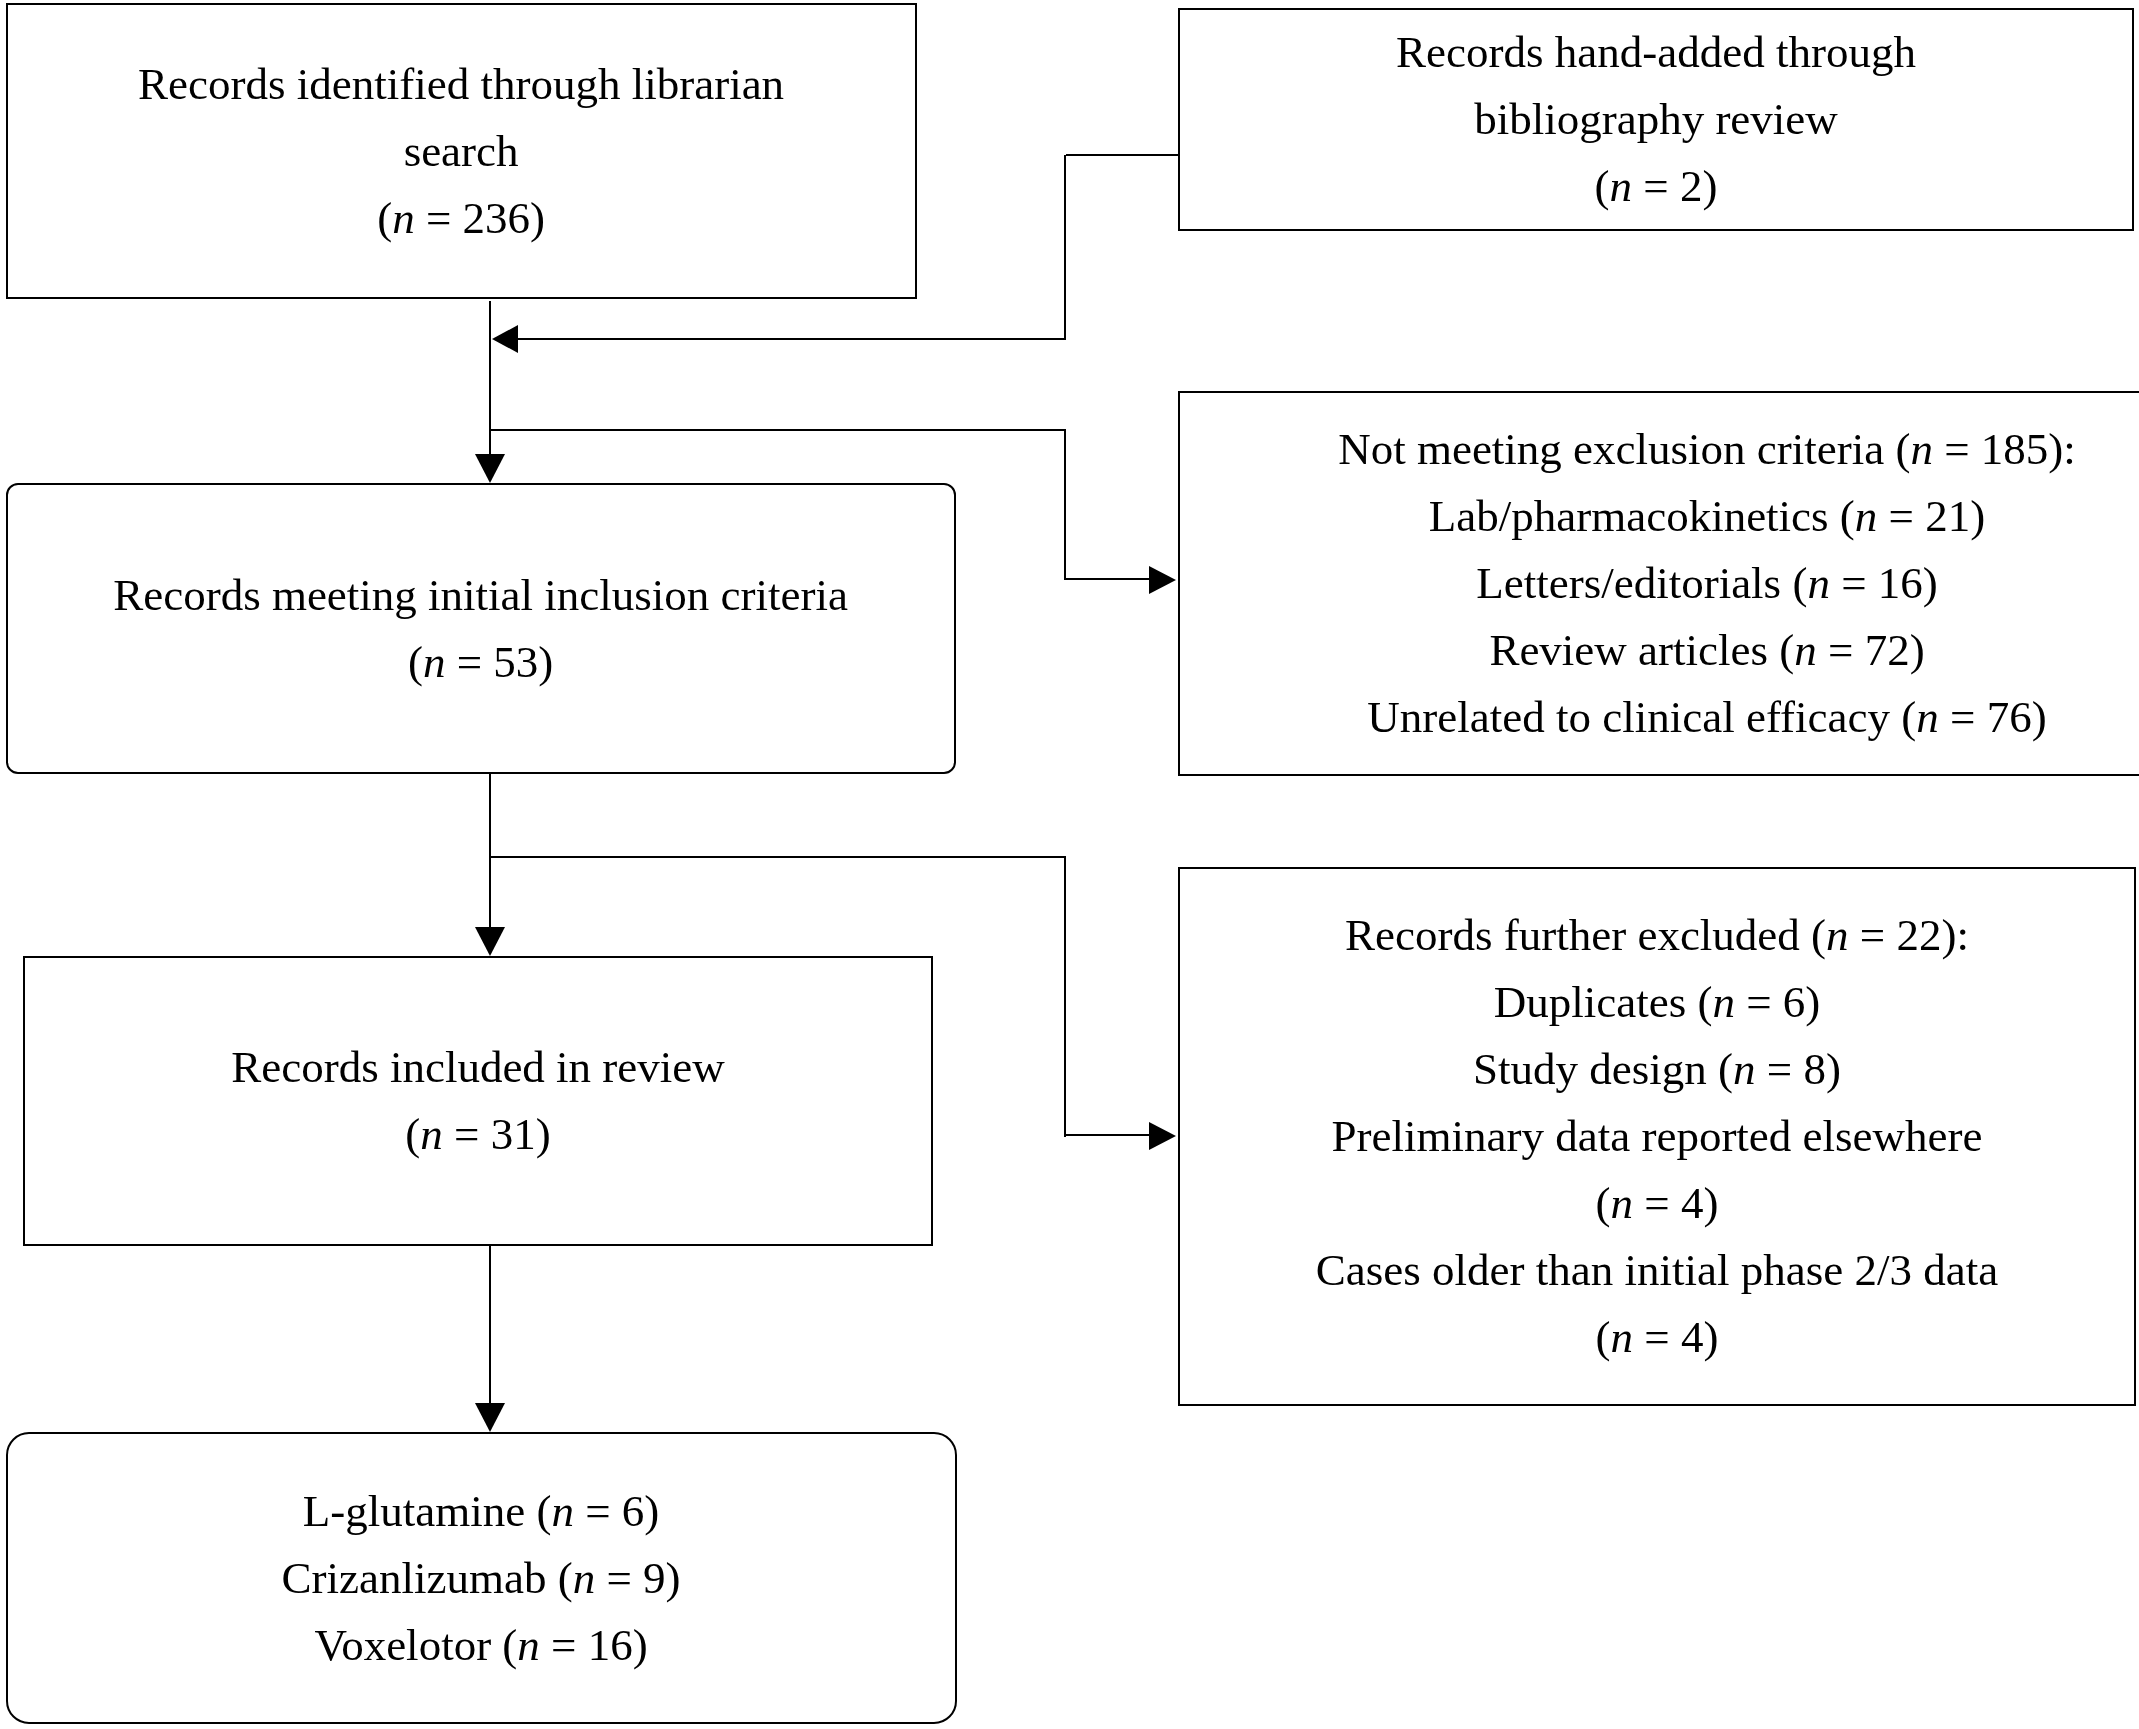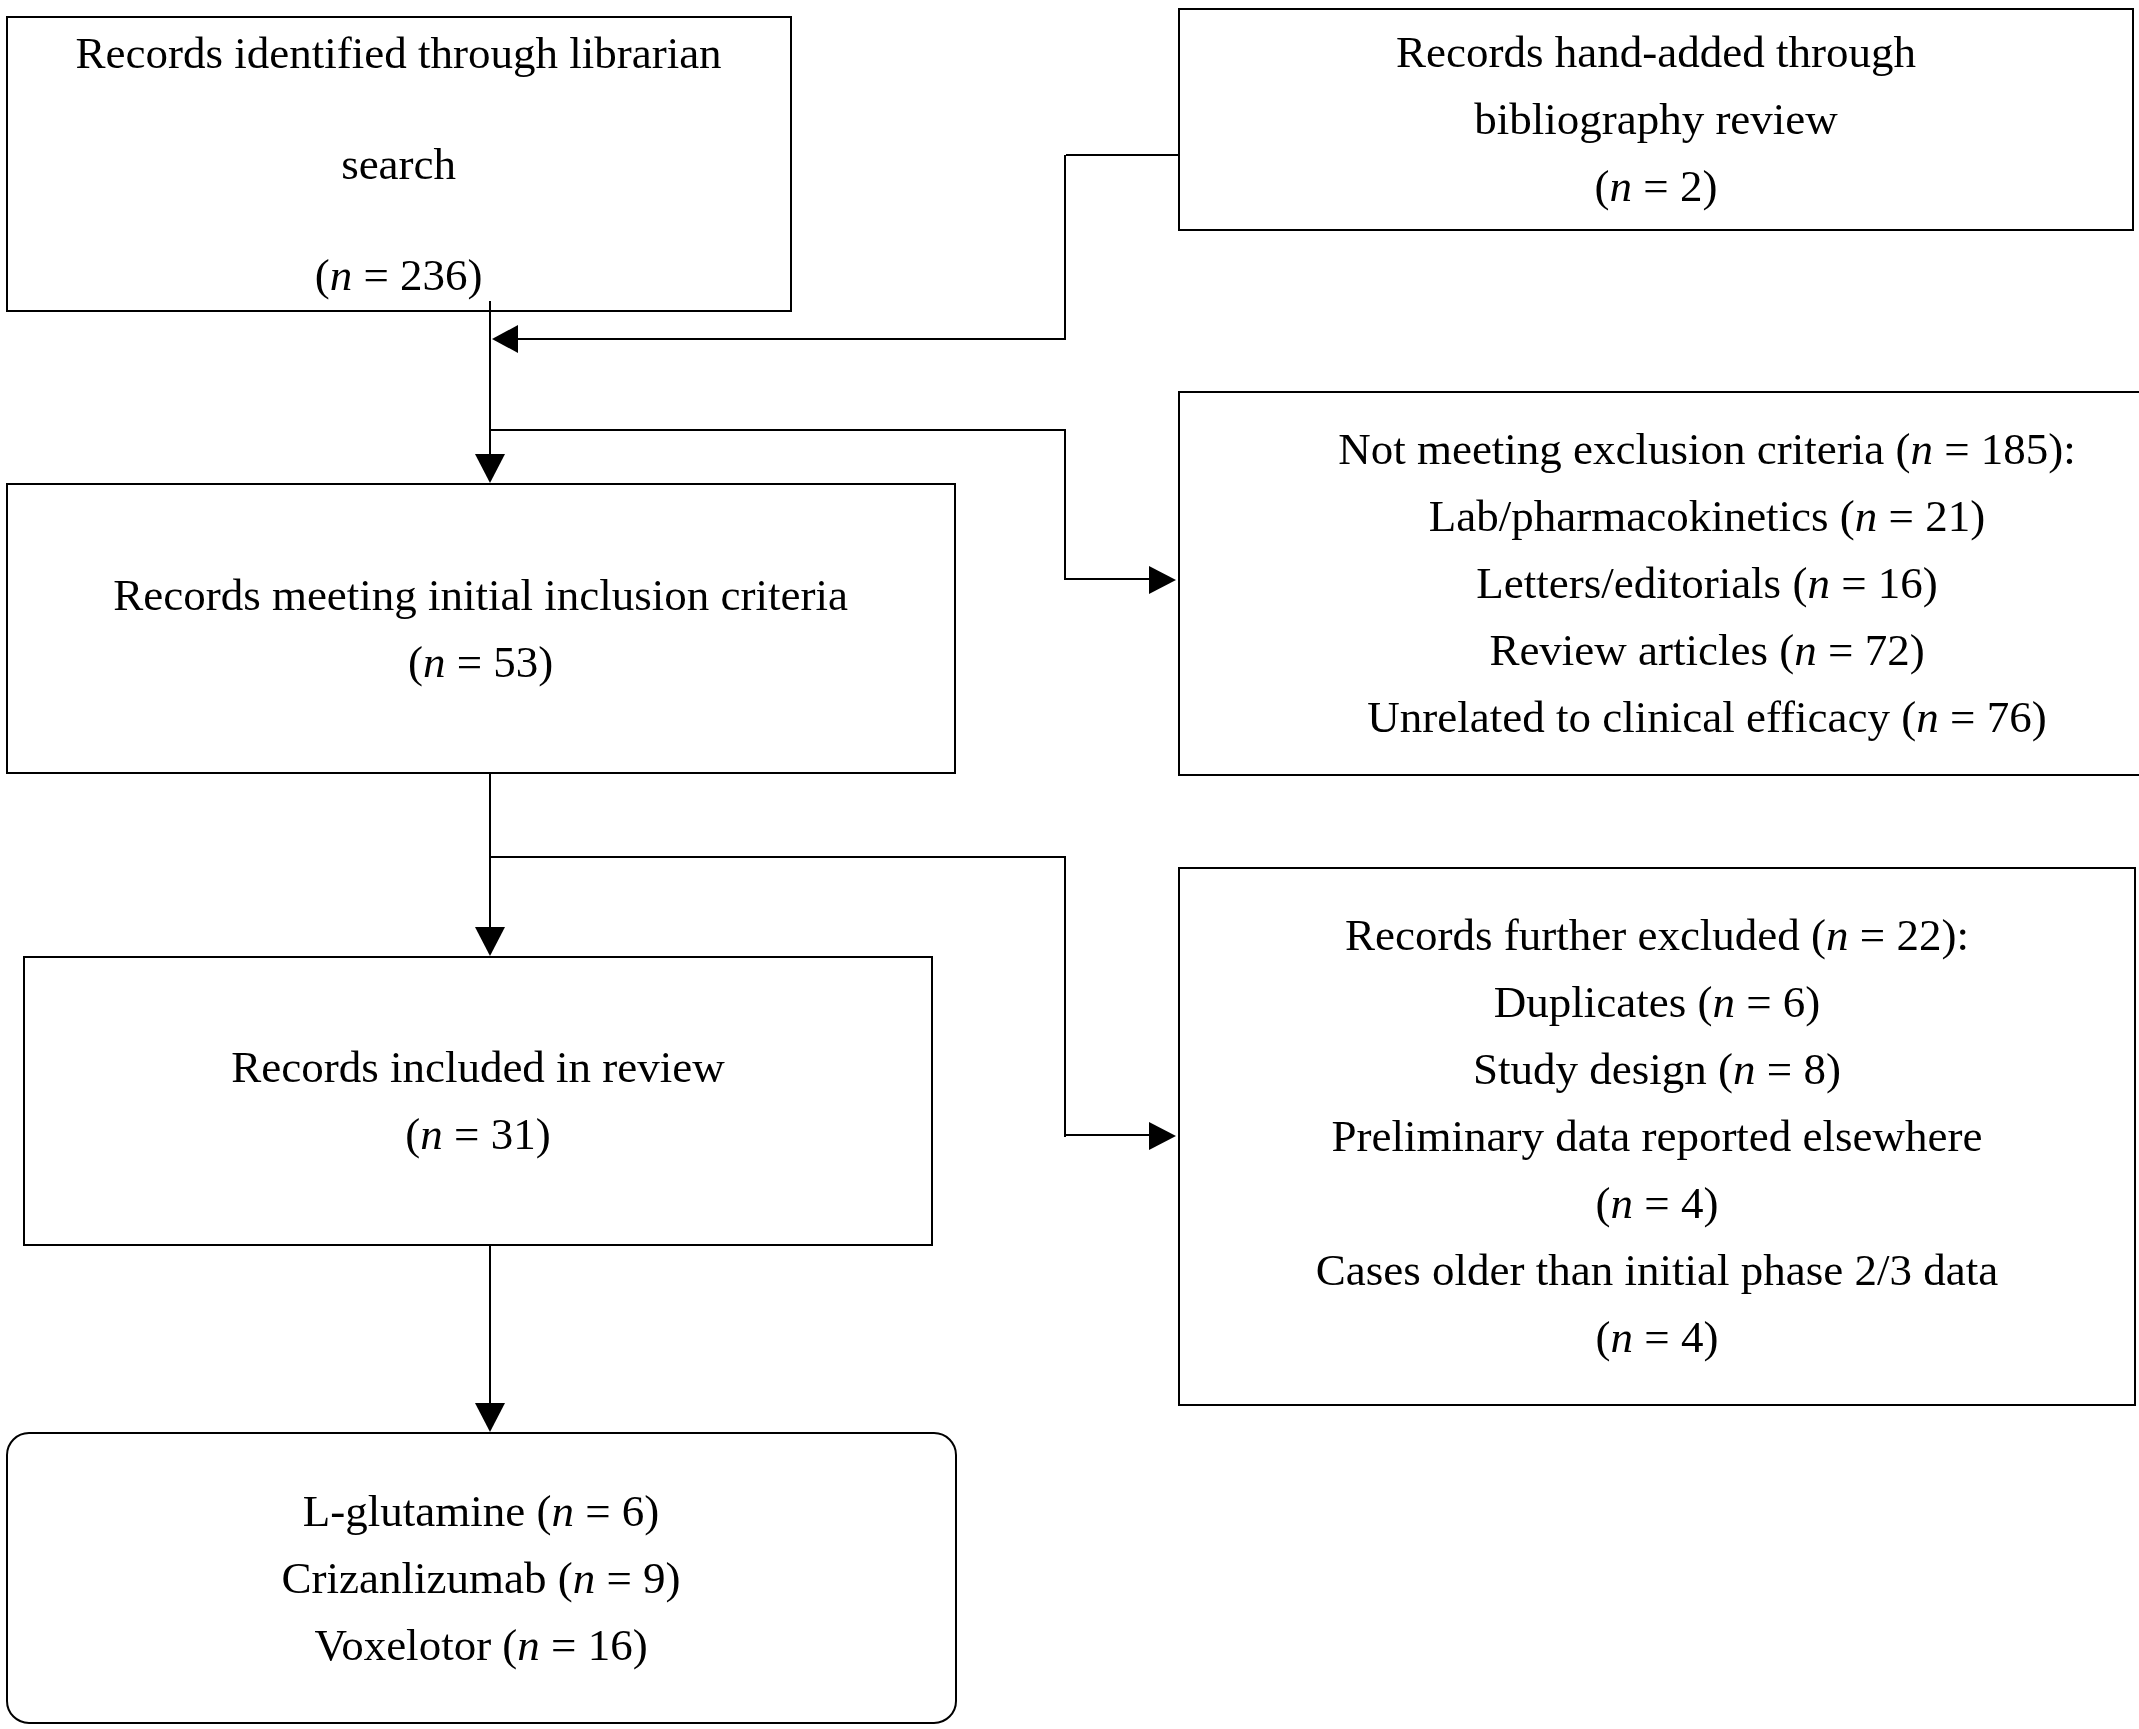--- a/index.html
+++ b/index.html
@@ -50,23 +50,23 @@
     border-bottom: 14px solid transparent;
     border-right: 26px solid #000000;
   }
   .arrow-right {
     border-top: 14px solid transparent;
     border-bottom: 14px solid transparent;
     border-left: 27px solid #000000;
   }
 
   
-  #box-librarian-search   { left: 5.6px;   top: 16px;   width: 786px; height: 296px; gap: 44px; }
+  #box-librarian-search   { left: 5.6px;   top: 3px;   width: 911px; height: 296px; }
   #box-bibliography       { left: 1178px; top: 7.8px;   width: 956px; height: 223px; }
-  #box-initial-inclusion  { left: 5.6px;   top: 483px;  width: 950px; height: 291px; }
+  #box-initial-inclusion  { left: 5.6px;   top: 483px;  width: 950px; height: 291px; border-radius: 12px; }
   #box-exclusion-criteria { left: 1178px; top: 391px;  width: 1058px; height: 385px; }
   #box-included-review    { left: 23px;   top: 956px; width: 910px; height: 290px; }
   #box-further-excluded   { left: 1178px; top: 867px; width: 958px; height: 539px; }
   #box-final-drugs        { left: 5.6px;   top: 1432px; width: 951px; height: 292px; border-radius: 23px; }
 
   
   #c-v-main-1      { left: 489px;  top: 301px;  width: 2.2px;    height: 154px; }  
   #c-arrow-into-initial { left: 475px; top: 454px; }                              
   #c-arrow-merge-left   { left: 492px; top: 325px; }                              
   #c-h-merge       { left: 518px;  top: 338px;  width: 547px;  height: 2.2px; }

